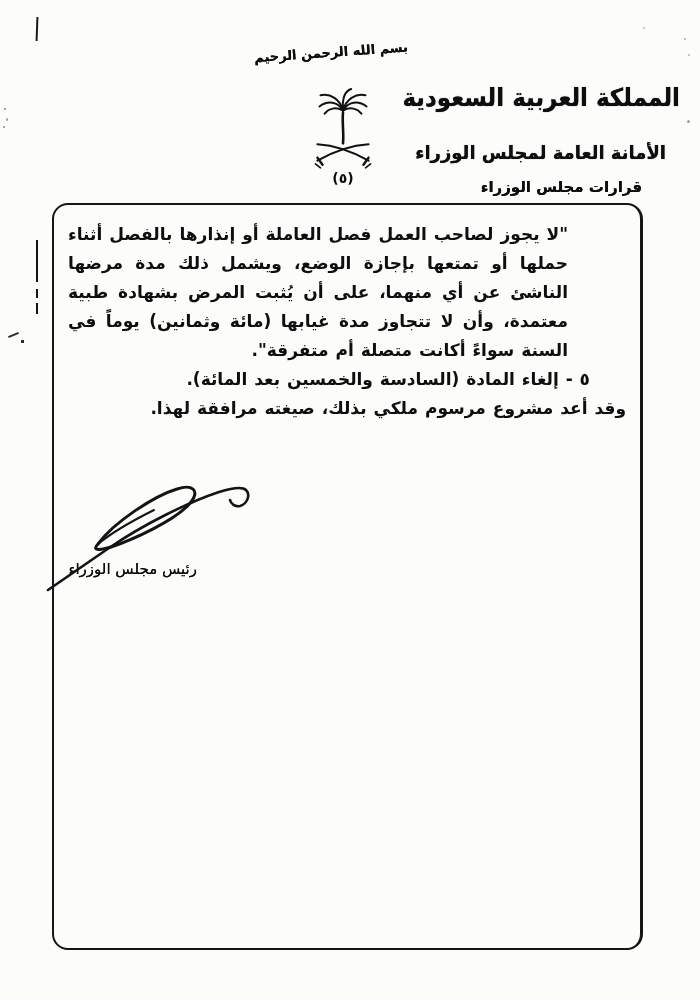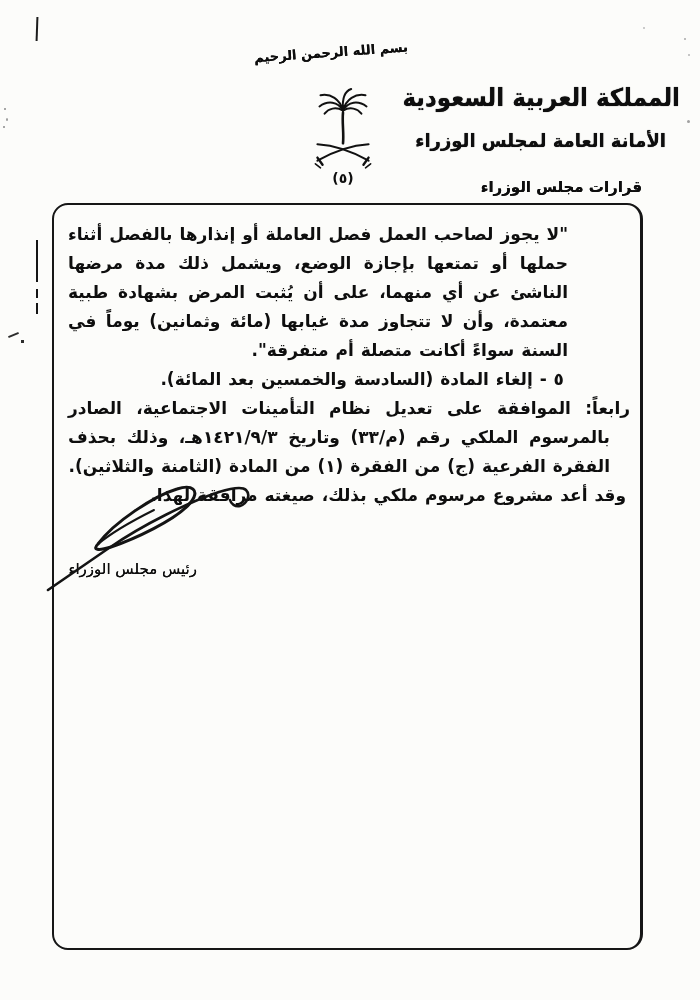--- a/index.html
+++ b/index.html
@@ -20,42 +20,42 @@
   .page-number{
     left:318px;top:170px;width:50px;text-align:center;
     font-size:14px;font-weight:bold;direction:rtl;
   }
   .lh1{
     left:428px;top:84px;width:252px;text-align:center;direction:rtl;
     font-size:23px;font-weight:bold;white-space:nowrap;
     text-shadow:0 0 .8px #000;transform:scaleY(1.08);
   }
   .lh2{
-    left:442px;top:130px;width:224px;text-align:center;direction:rtl;
+    left:442px;top:142px;width:224px;text-align:center;direction:rtl;
     font-size:18px;font-weight:bold;white-space:nowrap;
     text-shadow:0 0 .7px #000;
   }
   .lh3{
     left:482px;top:178px;width:160px;text-align:center;direction:rtl;
     font-size:15px;font-weight:bold;white-space:nowrap;
     text-shadow:0 0 .6px #000;z-index:3;
   }
   
   .decision-box{
     left:52px;top:203px;width:591px;height:747px;box-sizing:border-box;
     border:2px solid #161616;border-right-width:3px;border-radius:16px;
     padding:15px 10px 0 14px;z-index:1;
   }
   .para{
     direction:rtl;text-align:justify;
     font-size:17px;font-weight:bold;line-height:29px;
     margin:0;word-spacing:1px;
   }
   .quote{margin-left:0;margin-right:62px;}
-  .item5{margin-right:66px;white-space:nowrap;text-align:right;}
+  .item5{margin-right:40px;white-space:nowrap;text-align:right;}
   .fourth{padding-right:20px;text-indent:-20px;}
   .closing{margin-right:4px;text-align:right;white-space:nowrap;}
   
   .signature{left:14px;top:476px;width:250px;height:122px;z-index:4;}
   .signer-title{
     left:73px;top:560px;width:124px;direction:rtl;white-space:nowrap;
     font-size:15px;font-weight:normal;text-shadow:0 0 .5px #000;z-index:2;
   }
   
   .art{background:#1c1c1c;}
@@ -105,21 +105,20 @@
 
 <div class="abs page-number">(٥)</div>
 
 <div class="abs lh1">المملكة العربية السعودية</div>
 <div class="abs lh2">الأمانة العامة لمجلس الوزراء</div>
 <div class="abs lh3">قرارات مجلس الوزراء</div>
 
 <div class="abs decision-box">
   <p class="para quote">"لا يجوز لصاحب العمل فصل العاملة أو إنذارها بالفصل أثناء حملها أو تمتعها بإجازة الوضع، ويشمل ذلك مدة مرضها الناشئ عن أي منهما، على أن يُثبت المرض بشهادة طبية معتمدة، وأن لا تتجاوز مدة غيابها (مائة وثمانين) يوماً في السنة سواءً أكانت متصلة أم متفرقة".</p>
   <p class="para item5">٥ - إلغاء المادة (السادسة والخمسين بعد المائة).</p>
-  <p class="para fourth">رابعاً: الموافقة على تعديل نظام التأمينات الاجتماعية، الصادر بالمرسوم الملكي رقم (م/٣٣) وتاريخ ١٤٢١/٩/٣هـ، وذلك بحذف الفقرة الفرعية (ج) من الفقرة (١) من المادة (الثامنة والثلاثين).</p>
   <p class="para closing">وقد أعد مشروع مرسوم ملكي بذلك، صيغته مرافقة لهذا.</p>
 </div>
 
 <svg class="abs signature" viewBox="0 0 250 122" fill="none" stroke="#141414" stroke-width="2.6" stroke-linecap="round">
 
   <path d="M34,114 L95,72 C130,48 175,26 205,16 C218,12 228,10 232,14 C237,19 233,28 226,30 C221,31 217,28 216,24"></path>
 
   <path d="M84,68 C100,46 140,20 163,13 C178,8 186,14 177,26 C163,44 118,64 97,71 C84,75 78,74 84,68 Z" stroke-width="3"></path>
   <path d="M84,68 C96,58 120,44 140,34" stroke-width="2"></path>
 </svg>

